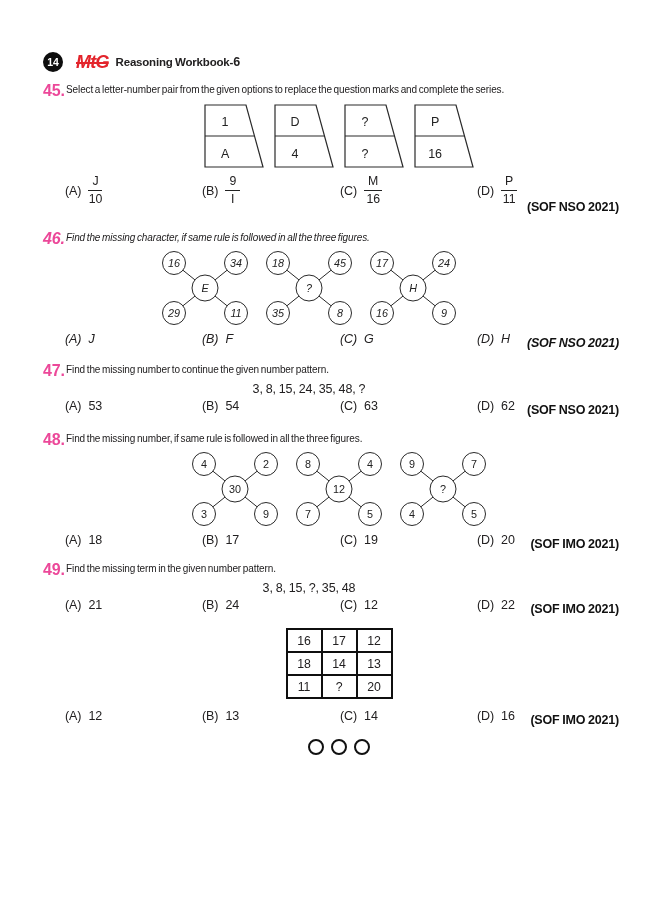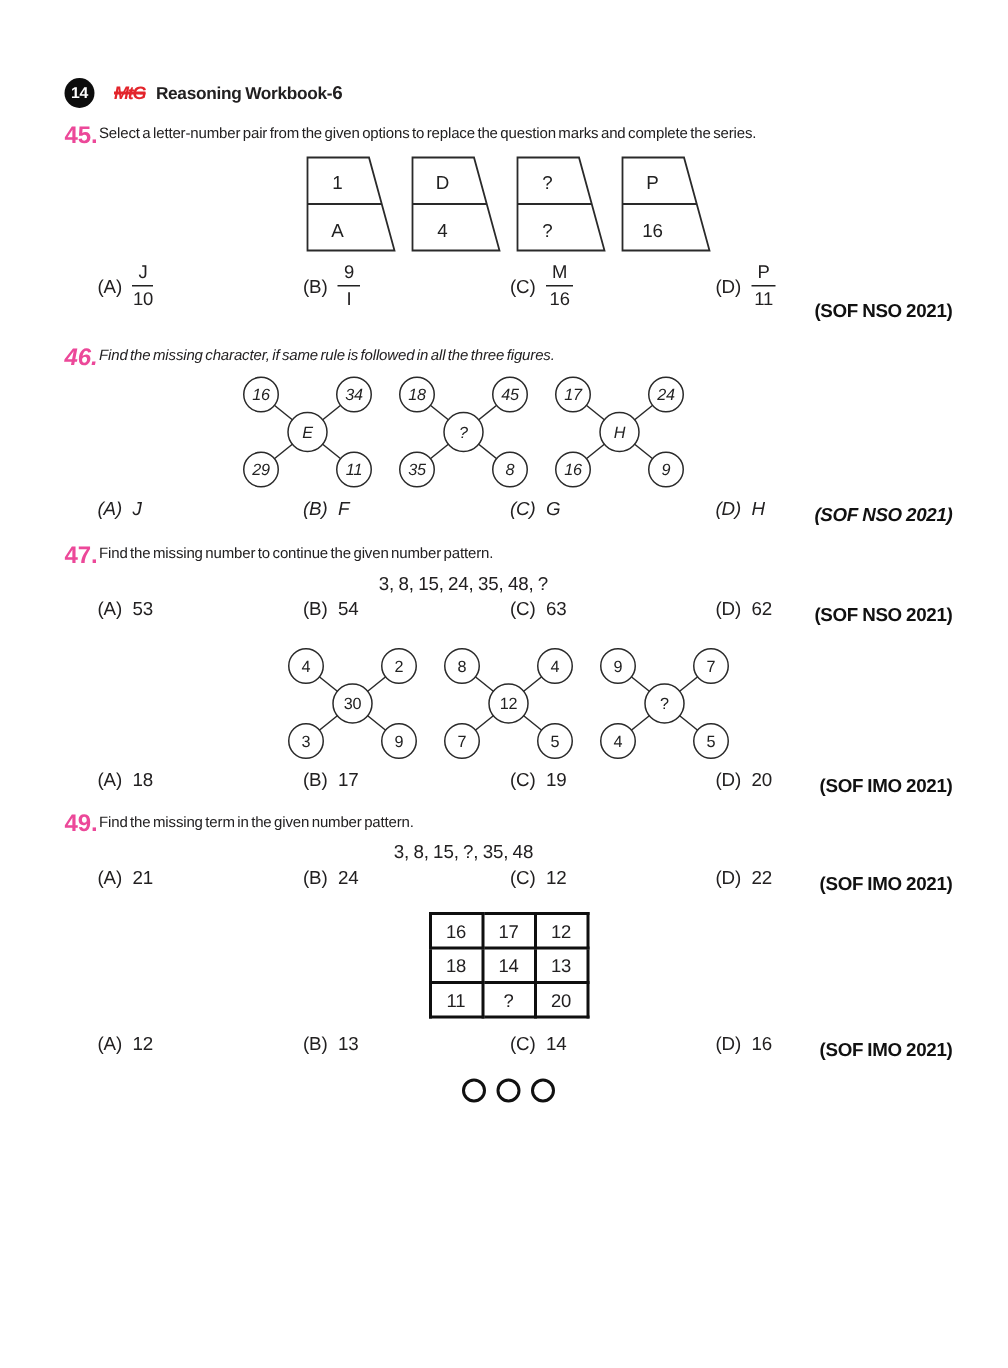--- a/index.html
+++ b/index.html
@@ -10,21 +10,21 @@
   }
   .page{position:relative;width:672px;height:726px;padding:52px 37px 0 43px;box-sizing:border-box;}
 
   
   .page-header{display:flex;align-items:center;height:20px;margin-bottom:10px;}
   .page-circle{
     width:20px;height:20px;border-radius:50%;background:#0d0d0d;color:#fff;
     font-size:10.5px;font-weight:bold;display:flex;align-items:center;justify-content:center;flex:none;
   }
   .brand{
-    margin-left:13px;color:#e3242b;font-weight:800;font-style:italic;font-size:12px;
+    margin-left:13px;color:#e3242b;font-weight:800;font-style:italic;font-size:18px;
     letter-spacing:-0.8px;text-decoration:line-through;text-decoration-thickness:2px;flex:none;
   }
   .book-title{margin-left:7px;font-size:11.5px;font-weight:600;letter-spacing:-0.2px;}
   .book-title b{font-size:12.5px;font-weight:800;}
 
   
   .question{margin:0;}
   .q-head{display:flex;align-items:flex-start;}
   .q-num{flex:none;width:23px;font-size:16px;font-weight:bold;color:#ec4899;}
   .q-text{margin:0;flex:1;font-size:10px;line-height:16.5px;text-align:justify;word-spacing:-1px;}
@@ -48,21 +48,21 @@
   .xfig text{font-size:10.8px;}
 
   
   .pattern-line{text-align:center;font-size:12.5px;line-height:17px;margin:1px 0;}
 
   
   .opt-row{position:relative;height:18px;font-size:12.5px;}
   .opt{position:absolute;top:0;white-space:nowrap;}
   .opt-a{left:22px;}.opt-b{left:159px;}.opt-c{left:297px;}.opt-d{left:434px;}
   .opt-label{margin-right:7px;}
-  .source{position:absolute;right:0;bottom:0;font-weight:bold;color:#111;font-size:12.5px;letter-spacing:-0.2px;}
+  .source{position:absolute;right:16px;bottom:0;font-weight:bold;color:#111;font-size:12.5px;letter-spacing:-0.2px;}
   .opt-row-frac{height:42px;}
   .opt-row-frac .opt{display:inline-flex;align-items:center;}
   .opt-row-frac .source{bottom:2px;}
   .frac{display:inline-flex;flex-direction:column;align-items:center;font-size:12.3px;line-height:15px;}
   .frac .num{border-bottom:1px solid #222;padding:0 4px 1px 4px;}
   .frac .den{padding-top:1px;}
 
   
   .grid-wrap{display:flex;justify-content:center;margin:6px 0 10px 0;}
   table.num-grid{border-collapse:collapse;border:2px solid #0f0f0f;}
@@ -235,20 +235,24 @@
     <div class="opt-row">
       <span class="opt opt-a"><span class="opt-label">(A)</span><span>53</span></span>
       <span class="opt opt-b"><span class="opt-label">(B)</span><span>54</span></span>
       <span class="opt opt-c"><span class="opt-label">(C)</span><span>63</span></span>
       <span class="opt opt-d"><span class="opt-label">(D)</span><span>62</span></span>
       <span class="source">(SOF NSO 2021)</span>
     </div>
   </section>
 
   <section class="question sec-48">
+    <div class="q-head">
+      <span class="q-num">48.</span>
+      <p class="q-text">Find the missing number, if same rule is followed in all the three figures.</p>
+    </div>
     <div class="fig-row xfig-row">
       <svg class="xfig" viewBox="0 0 88 76">
         <g stroke="#2a2a2a" stroke-width="1">
           <line x1="13" y1="13" x2="44" y2="38"></line>
             <line x1="75" y1="13" x2="44" y2="38"></line>
           <line x1="13" y1="63" x2="44" y2="38"></line>
             <line x1="75" y1="63" x2="44" y2="38"></line>
         </g>
         <g fill="#fff" stroke="#2a2a2a" stroke-width="1">
           <circle cx="13" cy="13" r="11.5"></circle>

